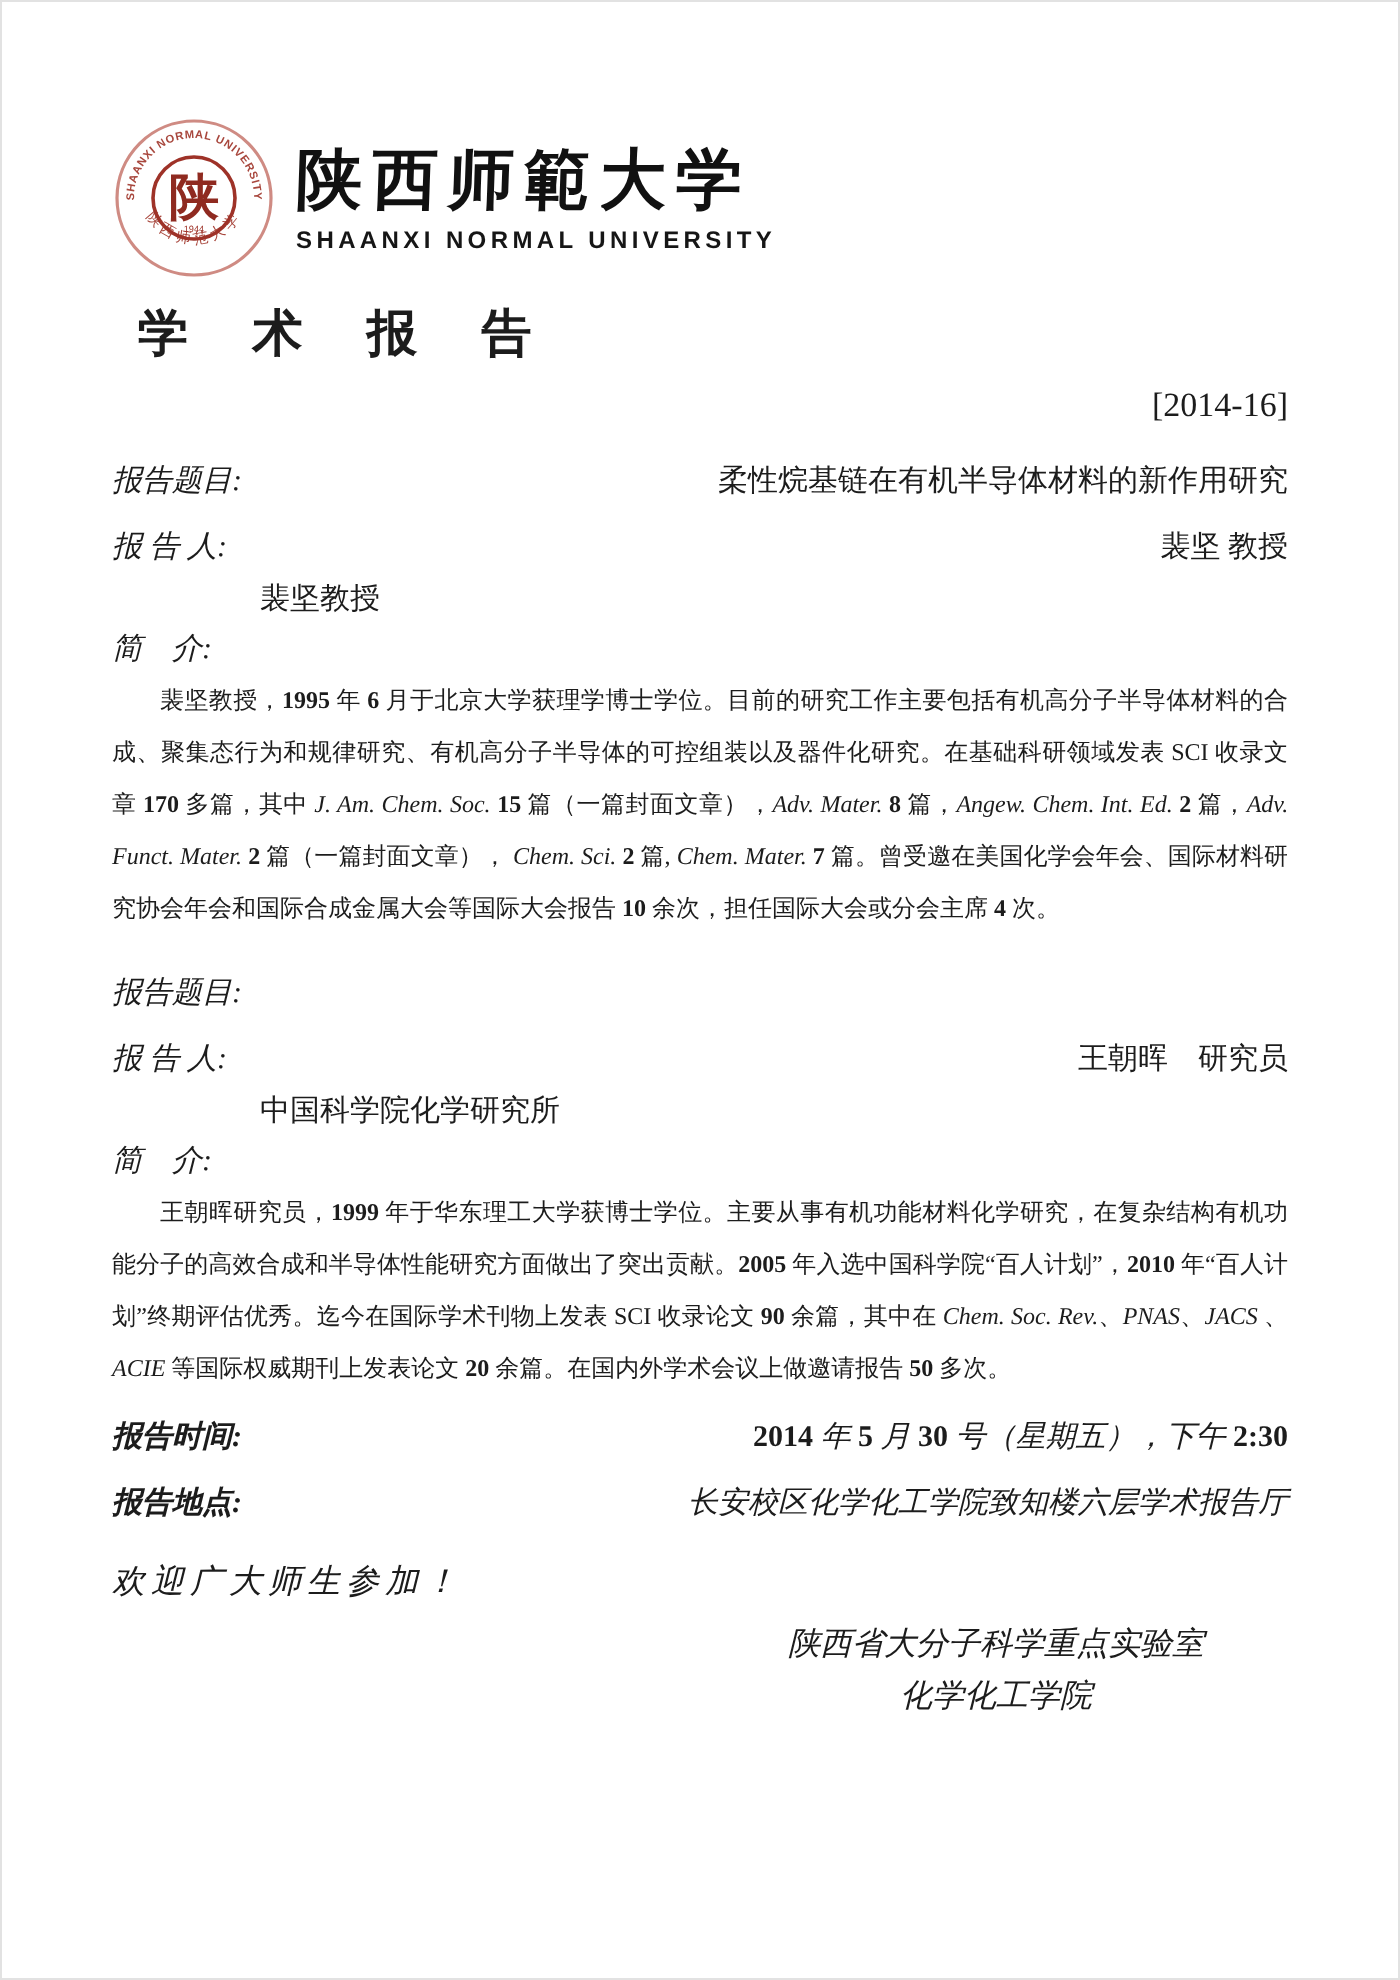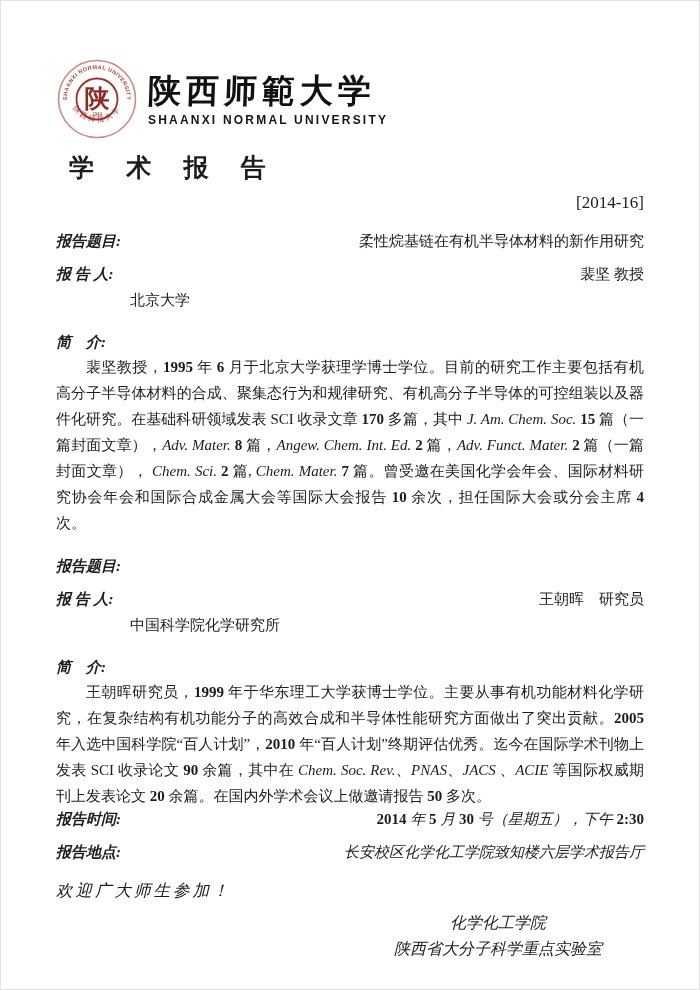--- a/index.html
+++ b/index.html
@@ -33,43 +33,43 @@
   
   .doc-title {
     margin: 12px 0 0 0; 
     font-size: 25px; font-weight: bold; letter-spacing: 13px; text-indent: 13px;
     line-height: 32px;
   }
   .doc-number { margin-top: 9px; text-align: right; font-size: 17px; line-height: 20px; }
 
   
   .field-row { display: flex; align-items: baseline; font-size: 15px; line-height: 20px; }
-  .label { flex: 0 0 74px; font-style: italic; font-weight: 700; white-space: nowrap; }
+  .label { flex: 0 0 74px; font-style: italic; font-weight: 400; white-space: nowrap; }
   .value { flex: 1; text-align: right; }
   .mt18 { margin-top: 18px; }
   .mt14 { margin-top: 13px; }
   .affil { margin-top: 6px; padding-left: 74px; font-size: 15px; line-height: 20px; }
-  .row-intro { margin-top: 22px; }
+  .row-intro { margin-top: 5px; }
 
   .intro {
     margin: 2px 0 0 0;
-    font-size: 15px; line-height: 26px;
+    font-size: 12px; line-height: 26px;
     text-align: justify; text-indent: 2em;
   }
   .it { font-style: italic; }
   .bd { font-weight: bold; }
 
   .kai { font-style: italic; }
   .kai .bd { font-style: normal; }
 
   .sec2 { margin-top: 20px; }
 
   .sched-row { display: flex; align-items: baseline; font-size: 15px; line-height: 20px; }
   .sched-row .label { font-weight: bold; }
-  .row-time { }
+  .row-time { margin-top: 12px; }
   .row-place { margin-top: 13px; }
 
   
   .welcome {
     margin-top: 18px; text-align: left;
     font-size: 16.5px; letter-spacing: 3px; line-height: 22px;
   }
   .signoff {
     margin: 8px 42px 0 auto; width: max-content;
     text-align: center; font-size: 16px; line-height: 26px;
@@ -109,21 +109,21 @@
     <div class="doc-number">[2014-16]</div>
 
     <div class="field-row mt18">
       <span class="label">报告题目:</span>
       <span class="value">柔性烷基链在有机半导体材料的新作用研究</span>
     </div>
     <div class="field-row mt14">
       <span class="label">报 告 人:</span>
       <span class="value">裴坚 教授</span>
     </div>
-    <div class="affil">北京大学</div>
+    <div class="affil">裴坚教授</div>
     <div class="field-row row-intro">
       <span class="label">简　介:</span>
     </div>
     <p class="intro"><span>裴坚教授，</span><span class="bd">1995</span><span> 年 </span><span class="bd">6</span><span> 月于北京大学获理学博士学位。目前的研究工作主要包括有机高分子半导体材料的合成、聚集态行为和规律研究、有机高分子半导体的可控组装以及器件化研究。在基础科研领域发表 SCI 收录文章 </span><span class="bd">170</span><span> 多篇，其中 </span><span class="it">J. Am. Chem. Soc.</span><span> </span><span class="bd">15</span><span> 篇（一篇封面文章），</span><span class="it">Adv. Mater.</span><span> </span><span class="bd">8</span><span> 篇，</span><span class="it">Angew. Chem. Int. Ed.</span><span> </span><span class="bd">2</span><span> 篇，</span><span class="it">Adv. Funct. Mater.</span><span> </span><span class="bd">2</span><span> 篇（一篇封面文章）， </span><span class="it">Chem. Sci.</span><span> </span><span class="bd">2</span><span> 篇, </span><span class="it">Chem. Mater.</span><span> </span><span class="bd">7</span><span> 篇。曾受邀在美国化学会年会、国际材料研究协会年会和国际合成金属大会等国际大会报告 </span><span class="bd">10</span><span> 余次，担任国际大会或分会主席 </span><span class="bd">4</span><span> 次。</span></p>
 
     <div class="field-row sec2">
       <span class="label">报告题目:</span>
     </div>
     <div class="field-row mt14">
       <span class="label">报 告 人:</span>
@@ -139,18 +139,18 @@
       <span class="label">报告时间:</span>
       <span class="value"><span class="bd">2014</span><span> 年 </span><span class="bd">5</span><span> 月 </span><span class="bd">30</span><span> 号（星期五），下午 </span><span class="bd">2:30</span></span>
     </div>
     <div class="sched-row row-place kai">
       <span class="label">报告地点:</span>
       <span class="value">长安校区化学化工学院致知楼六层学术报告厅</span>
     </div>
 
     <div class="welcome kai">欢迎广大师生参加！</div>
     <div class="signoff kai">
+      <div>陕西省大分子科学重点实验室</div>
       <div>化学化工学院</div>
-      <div>陕西省大分子科学重点实验室</div>
     </div>
 
   </div>
 </div>
 
 </body></html>

